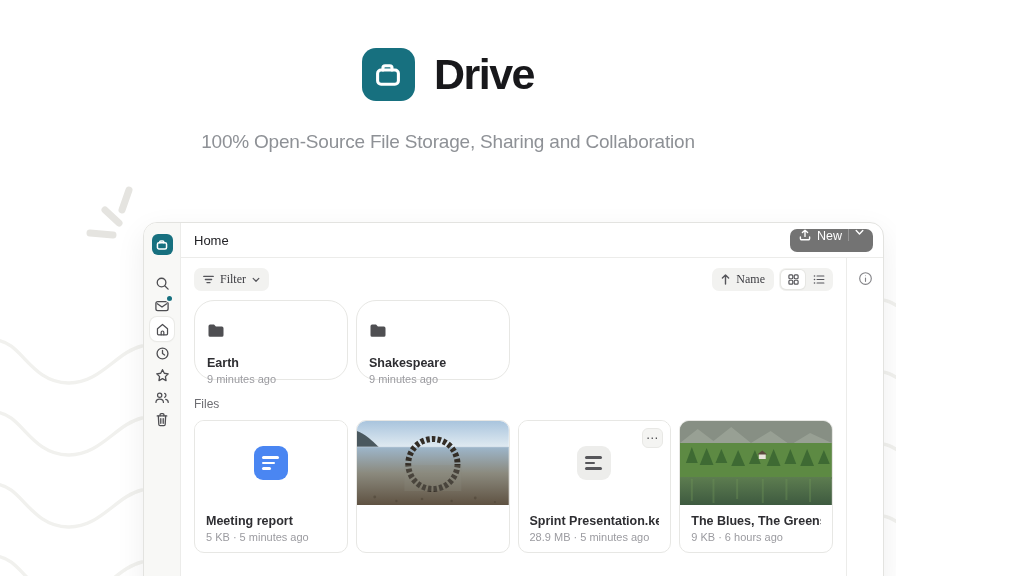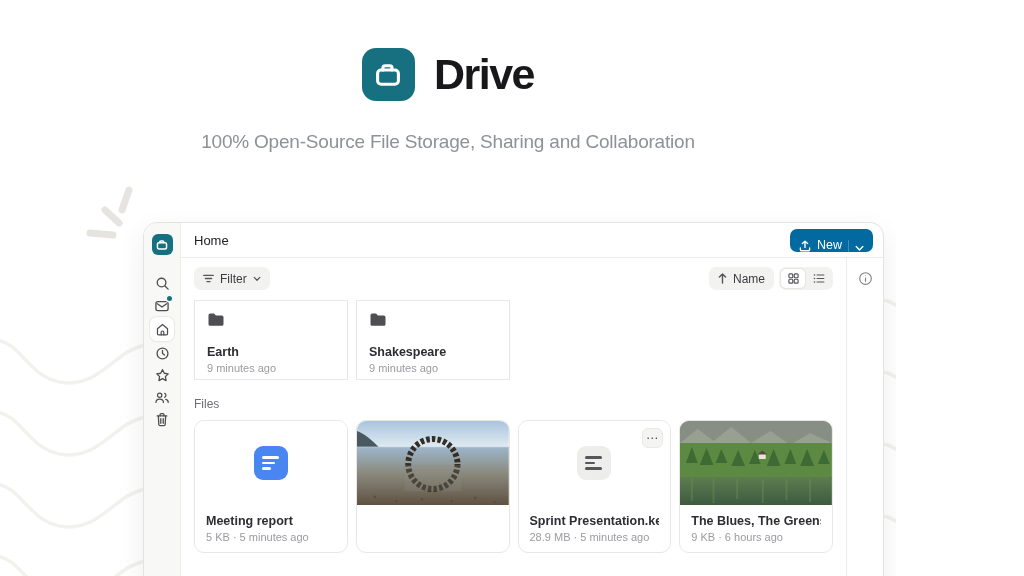--- a/index.html
+++ b/index.html
@@ -30,43 +30,43 @@
   .sidebar { width:37px; background:#f8f8f6; border-right:1px solid #ececea; display:flex; flex-direction:column; align-items:center; padding-top:11px; flex-shrink:0; }
   .side-logo { width:21px; height:21px; border-radius:6px; background:#17707f; display:flex; align-items:center; justify-content:center; margin-bottom:17px; cursor:pointer; }
   .nav-item { width:24px; height:22px; display:flex; align-items:center; justify-content:center; position:relative; cursor:pointer; color:#4e4e52; }
   .nav-item.active { background:#fff; border-radius:7px; height:24px; box-shadow:0 0 0 1px #eaeae7, 0 1px 2px rgba(0,0,0,.06); margin:1px 0; }
   .nav-item svg { stroke:#4e4e52; fill:none; stroke-width:1.4; stroke-linecap:round; stroke-linejoin:round; }
   .nav-dot { position:absolute; top:2px; right:2px; width:5px; height:5px; border-radius:50%; background:#17707f; box-shadow:0 0 0 1.5px #f8f8f6; }
 
   .main { flex:1; display:flex; flex-direction:column; min-width:0; }
   .win-header { height:35px; border-bottom:1px solid #ececea; display:flex; align-items:center; justify-content:space-between; padding:0 10px 0 13px; flex-shrink:0; }
   .win-title { font-size:13px; font-weight:500; color:#222226; }
-  .new-btn { background:#0369a1; color:#fff; border:none; border-radius:7px; height:23px; padding:0 9px; display:flex; align-items:flex-end; gap:6px; font-size:12.5px; font-weight:500; font-family:inherit; cursor:pointer; }
+  .new-btn { background:#737373; color:#fff; border:none; border-radius:7px; height:23px; padding:0 9px; display:flex; align-items:flex-start; gap:6px; font-size:12.5px; font-weight:500; font-family:inherit; cursor:pointer; }
   .new-btn svg { stroke:#fff; fill:none; stroke-width:1.4; stroke-linecap:round; stroke-linejoin:round; }
   .new-divider { width:1px; height:12px; background:rgba(255,255,255,.25); }
 
   .win-body { flex:1; display:flex; min-height:0; }
   .content { flex:1; padding:9px 13px 0; min-width:0; }
   .rail { width:37px; border-left:1px solid #ececea; display:flex; justify-content:center; padding-top:13px; flex-shrink:0; }
   .info-btn { width:15px; height:15px; color:#838387; cursor:pointer; }
   .info-btn svg { stroke:#838387; fill:none; stroke-width:1.2; stroke-linecap:round; }
 
-  .toolbar { display:flex; align-items:flex-start; justify-content:space-between; height:24px; }
+  .toolbar { display:flex; align-items:flex-end; justify-content:space-between; height:24px;font-family:Liberation Serif, serif; }
   .chip { display:inline-flex; align-items:center; gap:6px; background:#f2f2f0; border-radius:7px; height:23px; padding:0 9px; font-size:12px; font-weight:500; color:#3b3b40; cursor:pointer; }
   .chip svg { stroke:#55555a; fill:none; stroke-width:1.4; stroke-linecap:round; stroke-linejoin:round; }
   .toolbar-right { display:flex; align-items:center; gap:5px; }
   .view-toggle { display:flex; gap:2px; background:#f2f2f0; border-radius:7px; padding:2px; }
   .vt-btn { width:24px; height:19px; border-radius:5px; display:flex; align-items:center; justify-content:center; cursor:pointer; }
   .vt-btn svg { stroke:#55555a; stroke-width:1.3; stroke-linecap:round; stroke-linejoin:round; }
   .vt-btn.active { background:#fff; box-shadow:0 0 0 1px #e6e6e3, 0 1px 2px rgba(0,0,0,.05); }
 
   .section-label { margin-top:17px; font-size:12px; color:#6e6e73; }
   .card-row { margin-top:9px; display:flex; gap:8px; }
 
-  .folder-card { width:154px; height:80px; border:1px solid #e7e7e4; border-radius:0; padding:11px 12px; cursor:pointer; background:#fff; }
+  .folder-card { width:154px; height:80px; border:1px solid #e7e7e4; border-radius:20px; padding:22px 12px; cursor:pointer; background:#fff; }
   .folder-glyph { width:18px; height:15px; }
   .card-name { font-size:12.5px; font-weight:700; color:#2e2e32; white-space:nowrap; overflow:hidden; }
   .card-meta { font-size:11px; color:#9b9ba0; margin-top:3px; white-space:nowrap; }
   .folder-card .card-name { margin-top:14px; }
 
   .file-card { width:154px; height:133px; border:1px solid #e7e7e4; border-radius:10px; overflow:hidden; background:#fff; position:relative; cursor:pointer; display:flex; flex-direction:column; }
   .thumb { height:84px; flex-shrink:0; display:flex; align-items:center; justify-content:center; position:relative; background:#fff; }
   .thumb svg.photo { width:100%; height:100%; display:block; }
   .doc-badge { width:34px; height:34px; border-radius:9px; display:flex; flex-direction:column; justify-content:center; gap:3px; padding-left:8px; }
   .doc-badge.blue { background:#4a86f2; }

